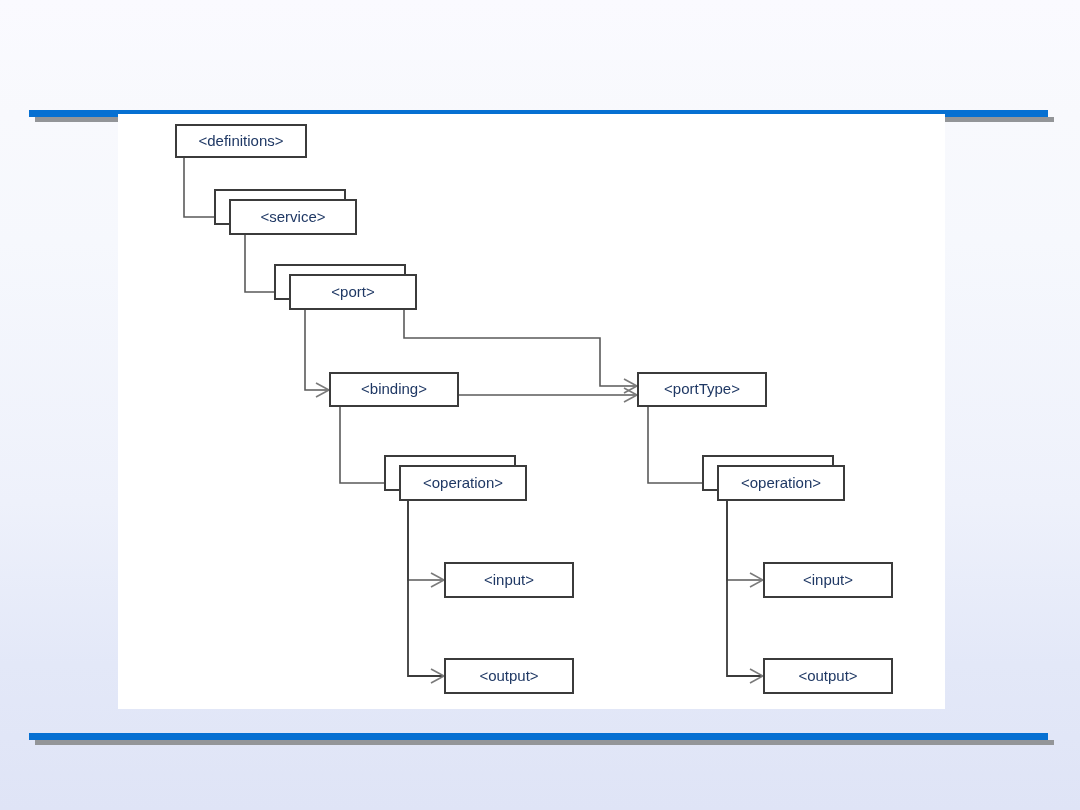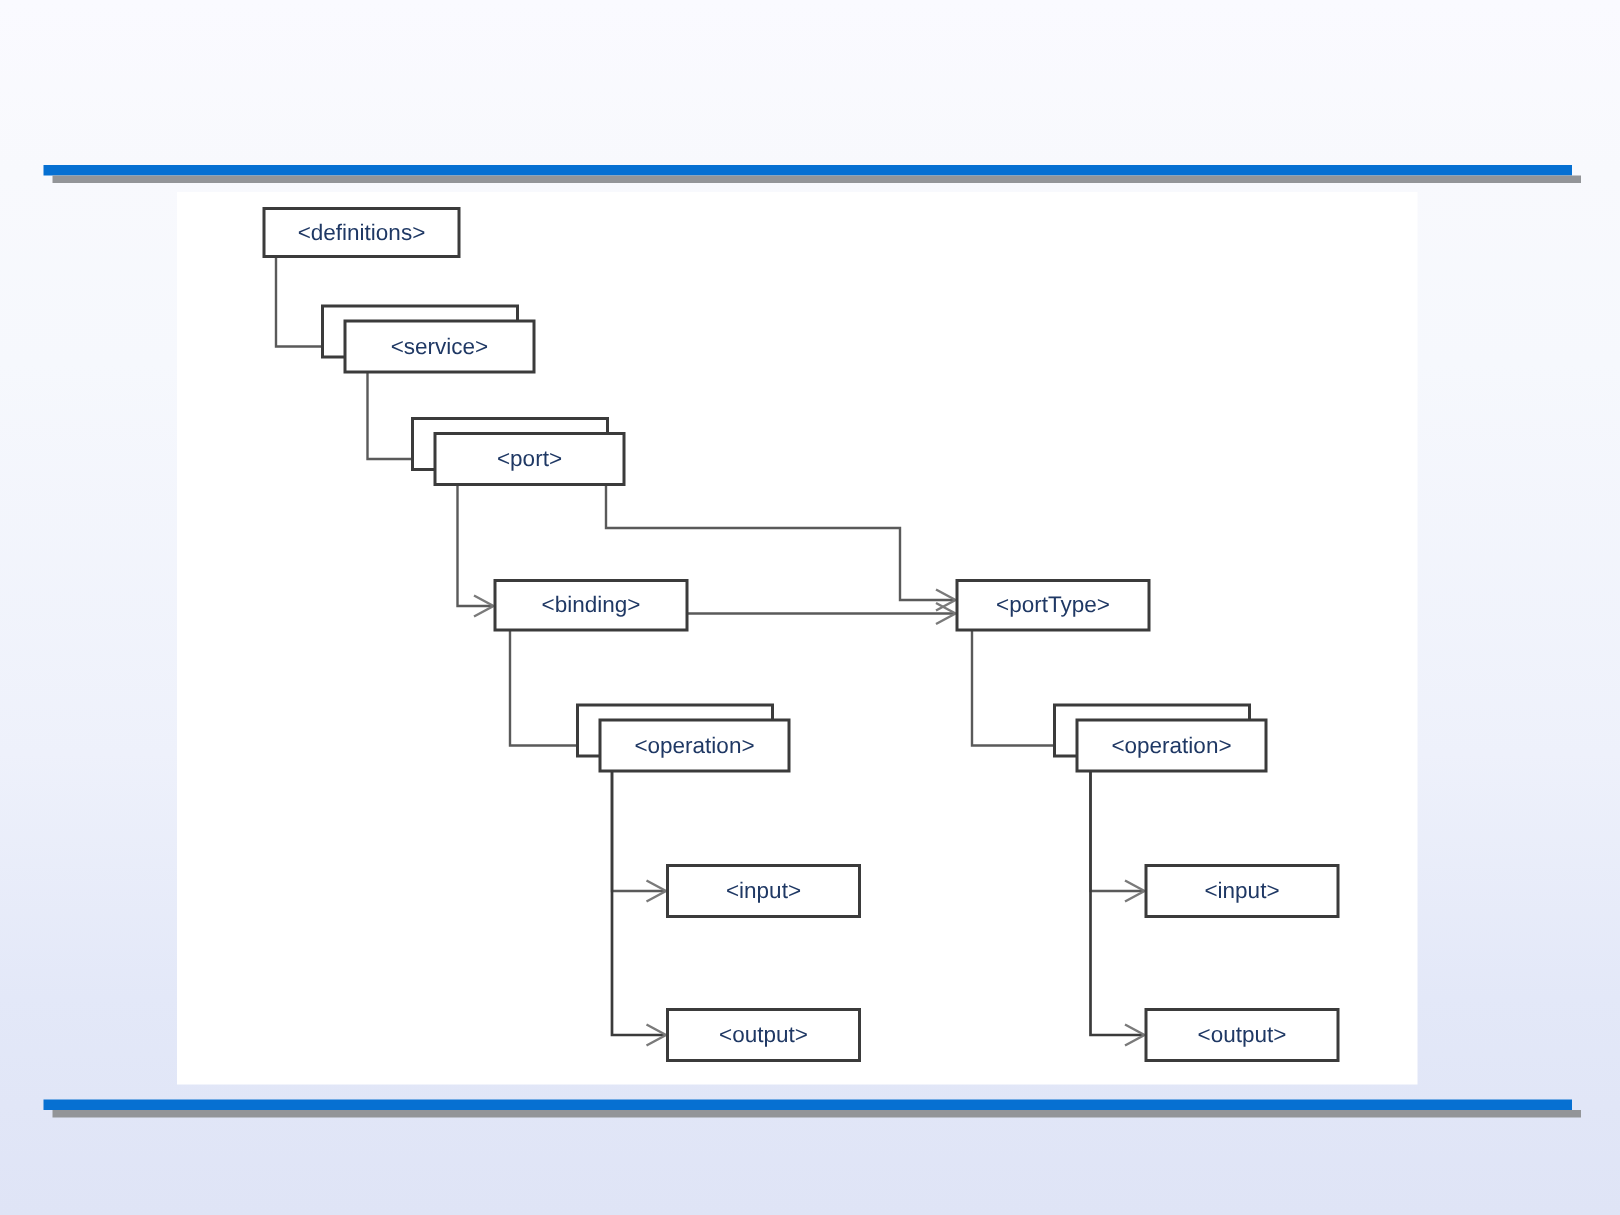--- a/index.html
+++ b/index.html
@@ -42,21 +42,21 @@
     height: 5px;
     background: #939598;
   }
   #rule-top    { left: 29px; top: 110px;  width: 1019px; }
   #rule-bottom { left: 29px; top: 733px;  width: 1019px; }
 
   
   #canvas {
     position: absolute;
     left: 118px;
-    top: 128px;
+    top: 114px;
     width: 827px;
     height: 595px;
     background: #ffffff;
   }
 
   
   #diagram {
     position: absolute;
     left: 0;
     top: 0;

